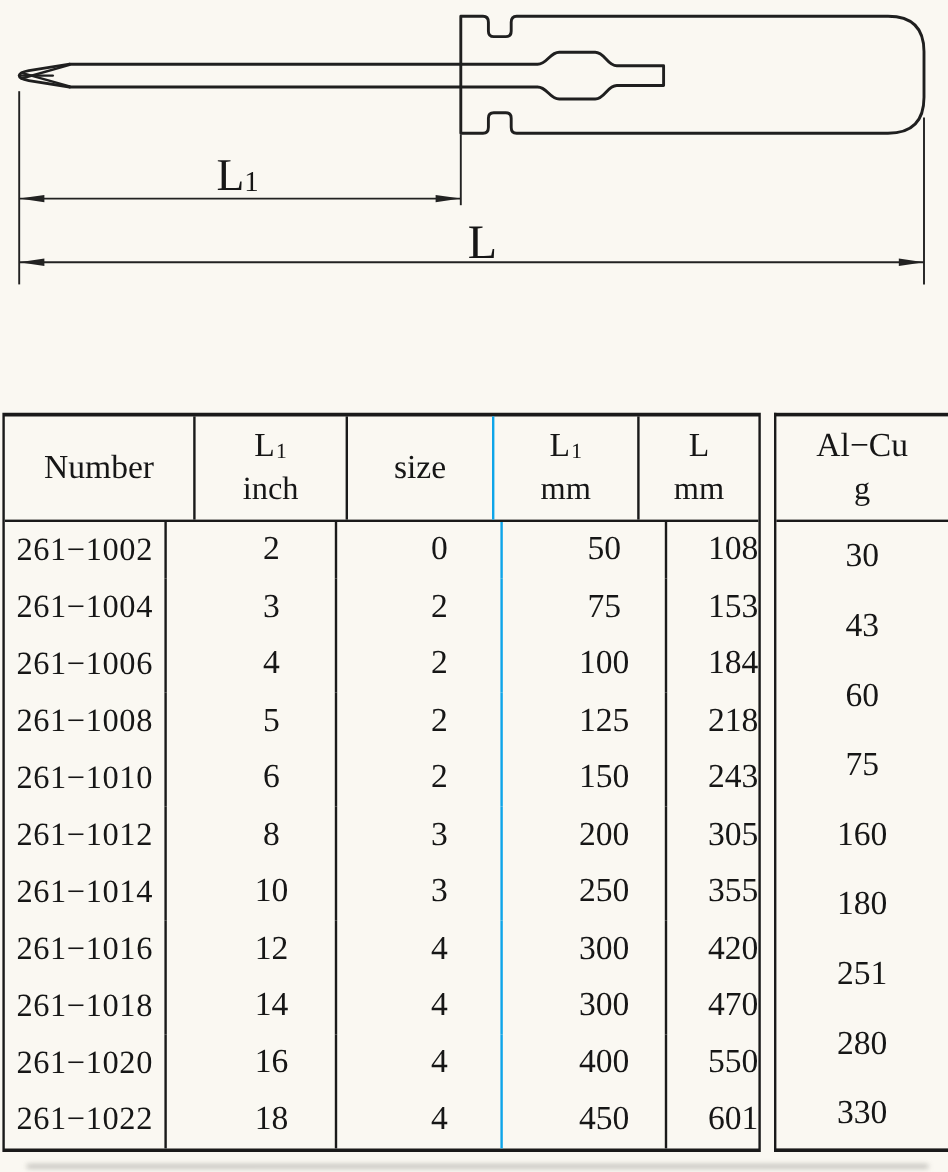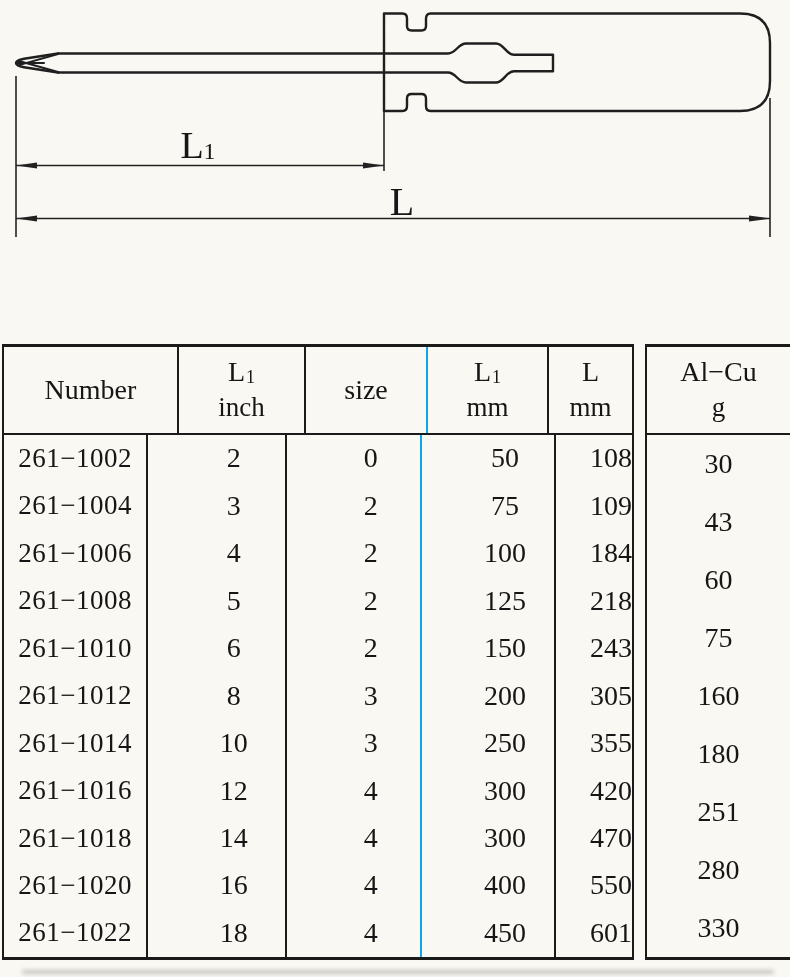--- a/index.html
+++ b/index.html
@@ -25,21 +25,21 @@
     background:transparent;
   }
   .thead { display:flex; flex:0 0 86px; border-bottom:2px solid #1a1a1a; }
   .tbody { display:flex; flex-direction:column; flex:1; }
   .tr { display:flex; flex:1;gap:34px; }
   .th,.td {
     box-sizing:border-box;
     display:flex; align-items:center; justify-content:center;
     font-size:28px; line-height:1.1;
   }
-  .c1 { width:175px; border-right:2px solid #1a1a1a; }
+  .c1 { width:159px; border-right:2px solid #1a1a1a; }
   .c2 { width:127px; border-right:2px solid #1a1a1a; }
   .c3 { width:122px; border-right:2px solid #0ea5e9; }
   .c4 { width:121px; border-right:2px solid #1a1a1a; }
   .c5 { flex:1; }
   .td.c1 { font-size:27px; letter-spacing:.5px; }
   .twoline { flex-direction:column; justify-content:space-evenly; padding:5px 0; }
   .twoline .unit { font-size:27px; }
   .sub { font-size:18px; position:relative; top:2px; margin-left:1px; }
 
   
@@ -138,21 +138,21 @@
         <div class="td c2">2</div>
         <div class="td c3">0</div>
         <div class="td c4">50</div>
         <div class="td c5">108</div>
       </div>
       <div class="tr">
         <div class="td c1">261−1004</div>
         <div class="td c2">3</div>
         <div class="td c3">2</div>
         <div class="td c4">75</div>
-        <div class="td c5">109</div>
+        <div class="td c5">153</div>
       </div>
       <div class="tr">
         <div class="td c1">261−1006</div>
         <div class="td c2">4</div>
         <div class="td c3">2</div>
         <div class="td c4">100</div>
         <div class="td c5">184</div>
       </div>
       <div class="tr">
         <div class="td c1">261−1008</div>

